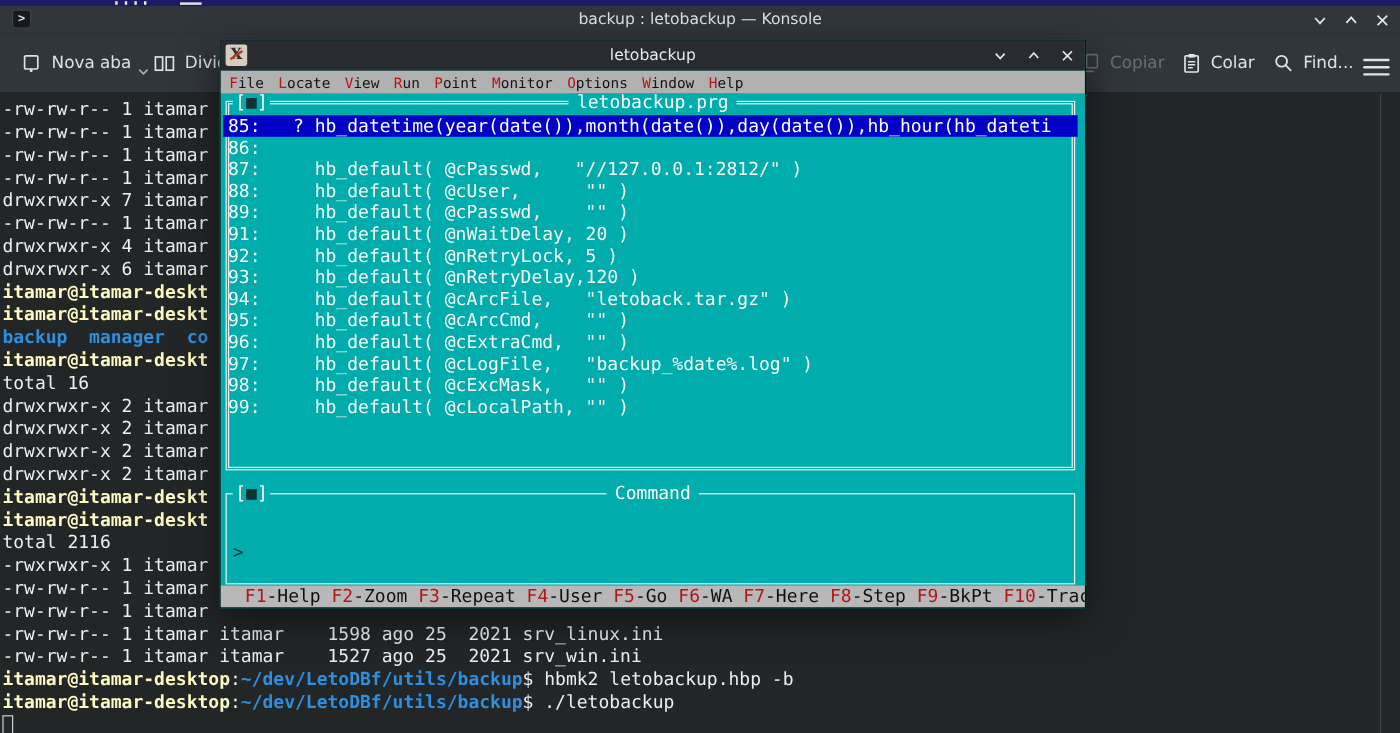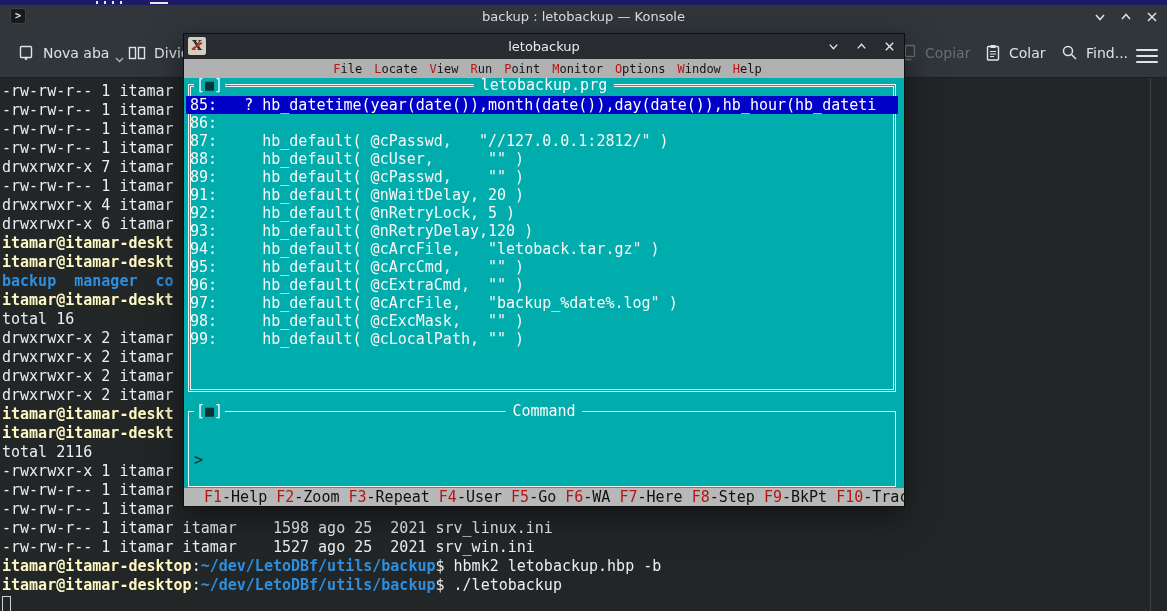--- a/index.html
+++ b/index.html
@@ -40,21 +40,21 @@
   .xterm-icon{position:absolute;left:4px;top:3px;width:18px;height:18px;background:#d6cdbc;
               border-radius:2px;color:#2f2f2f;font-weight:bold;font-size:13px;line-height:18px;
               text-align:center;font-family:"DejaVu Serif",serif;}
   .xterm-icon i{position:absolute;left:3px;top:8px;width:12px;height:2px;background:#b33a2a;
                 transform:rotate(-35deg);}
   .xtitle{position:absolute;left:0;right:0;top:0;height:25px;line-height:25px;text-align:center;
           color:#e8eaec;font-size:13px;}
   .xctrls{position:absolute;right:8px;top:0;height:25px;display:flex;align-items:center;gap:14px;}
   .xmenu{position:absolute;left:0;top:25px;right:0;height:19px;background:#b1b1b1;display:flex;
          align-items:center;gap:12px;padding-left:7px;color:#141414;
-         font-family:"DejaVu Sans Mono",monospace;font-size:12px;justify-content:center;}
+         font-family:"DejaVu Sans Mono",monospace;font-size:12px;}
   .mitem{cursor:default;}
   .mitem .hot{color:#b51616;}
   .xbody{position:absolute;left:0;top:44px;right:0;height:412px;background:#00acac;}
   .panel{position:absolute;border-color:#f2f2f2;}
   .src-panel{left:4px;top:6px;width:708px;height:308px;border:3px double #f2f2f2;}
   .cmd-panel{left:4px;top:333px;width:708px;height:76px;border:1px solid #f2f2f2;}
   .pwidget{position:absolute;background:#00acac;font-family:"DejaVu Sans Mono",monospace;
            font-size:15px;line-height:15px;padding:0 2px;color:#f8f8f8;}
   .pwidget .sq{color:#0c3434;}
   .ptitle{position:absolute;left:50%;transform:translateX(-50%);background:#00acac;padding:0 7px;
@@ -213,21 +213,21 @@
           <div class="cline">86:</div>
           <div class="cline">87:     hb_default( @cPasswd,   "//127.0.0.1:2812/" )</div>
           <div class="cline">88:     hb_default( @cUser,      "" )</div>
           <div class="cline">89:     hb_default( @cPasswd,    "" )</div>
           <div class="cline">91:     hb_default( @nWaitDelay, 20 )</div>
           <div class="cline">92:     hb_default( @nRetryLock, 5 )</div>
           <div class="cline">93:     hb_default( @nRetryDelay,120 )</div>
           <div class="cline">94:     hb_default( @cArcFile,   "letoback.tar.gz" )</div>
           <div class="cline">95:     hb_default( @cArcCmd,    "" )</div>
           <div class="cline">96:     hb_default( @cExtraCmd,  "" )</div>
-          <div class="cline">97:     hb_default( @cArcFile,   "backup_%date%.log" )</div>
+          <div class="cline">97:     hb_default( @cLogFile,   "backup_%date%.log" )</div>
           <div class="cline">98:     hb_default( @cExcMask,   "" )</div>
           <div class="cline">99:     hb_default( @cLocalPath, "" )</div>
         </div>
 
       <div class="panel cmd-panel"></div>
       <span class="pwidget" style="left:10px;top:326px;" id="cmdWidget"><span>[</span><span class="sq">■</span><span>]</span></span>
       <span class="ptitle" style="top:326px;">Command</span>
       <span class="cmd-prompt">&gt;</span>
     </div>
 

